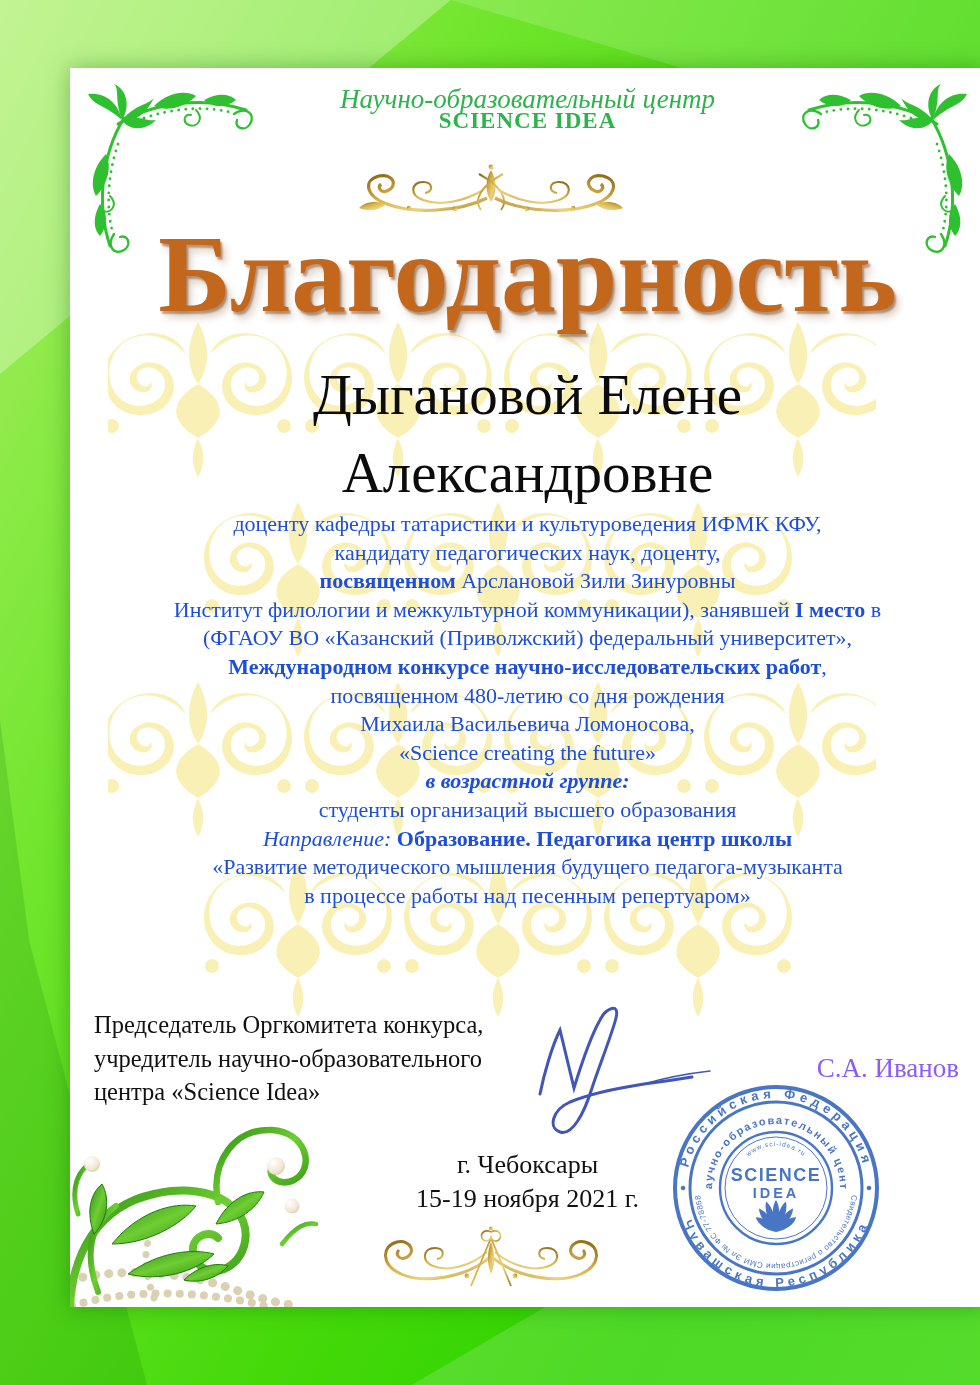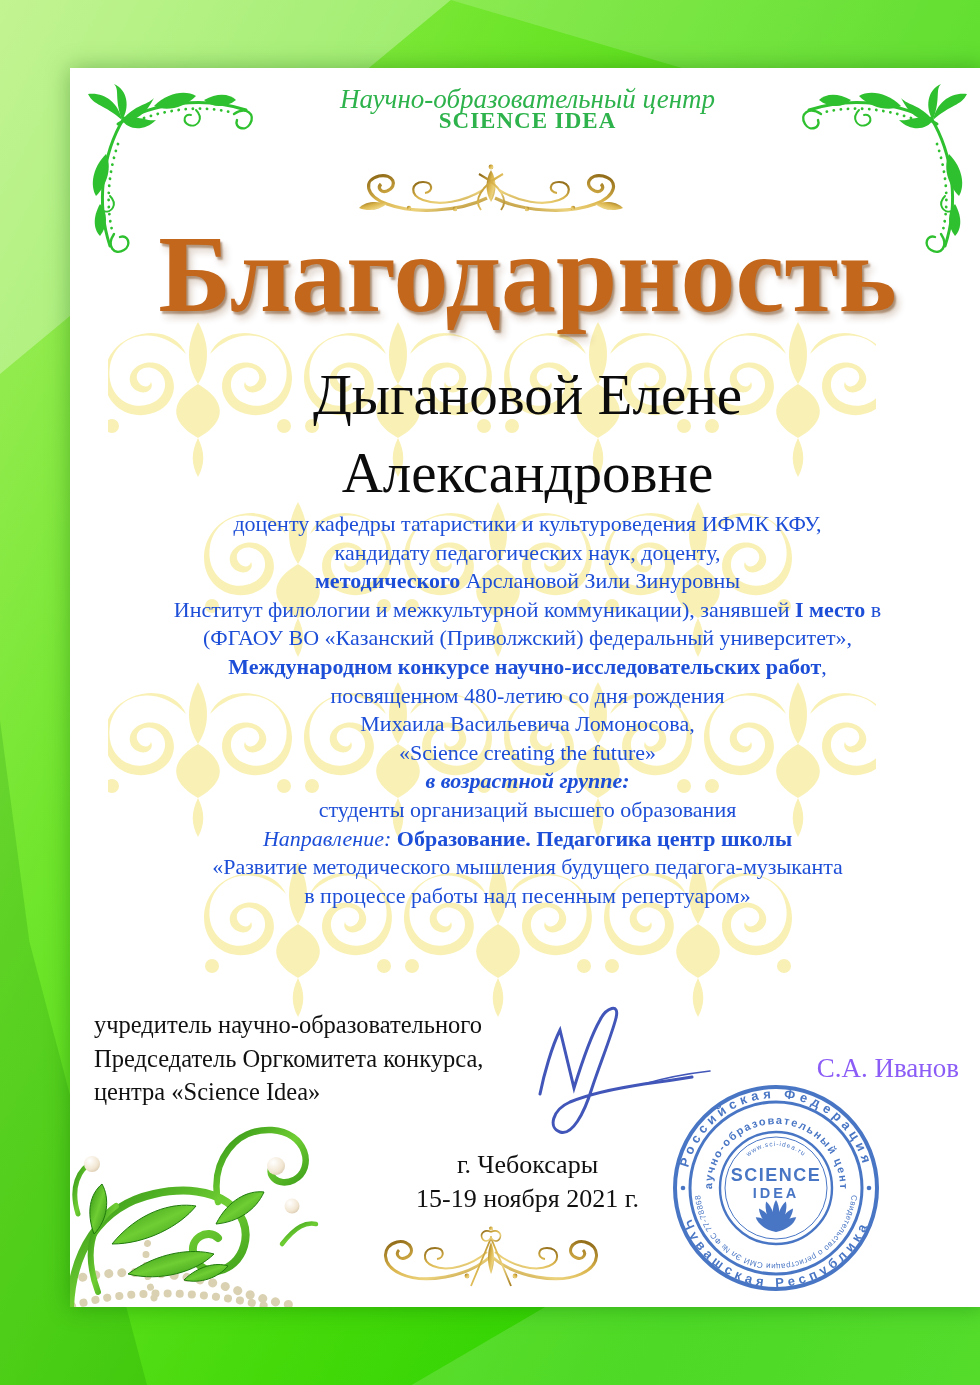--- a/index.html
+++ b/index.html
@@ -141,37 +141,37 @@
   <div class="abs ctr title">Благодарность</div>
 
   <div class="abs ctr recipient">
     <div>Дыгановой Елене</div>
     <div>Александровне</div>
   </div>
 
   <div class="abs ctr bodytext">
       <div class="body-line"><span>доценту кафедры татаристики и культуроведения ИФМК КФУ,</span></div>
       <div class="body-line"><span>кандидату педагогических наук, доценту,</span></div>
-      <div class="body-line"><span class="b">методического</span><span> Арслановой Зили Зинуровны</span></div>
+      <div class="body-line"><span class="b">посвященном</span><span> Арслановой Зили Зинуровны</span></div>
       <div class="body-line"><span>Институт филологии и межкультурной коммуникации), занявшей </span><span class="b">I место</span><span> в</span></div>
       <div class="body-line"><span>(ФГАОУ ВО «Казанский (Приволжский) федеральный университет»,</span></div>
       <div class="body-line"><span class="b">Международном конкурсе научно-исследовательских работ</span><span>,</span></div>
       <div class="body-line"><span>посвященном 480-летию со дня рождения</span></div>
       <div class="body-line"><span>Михаила Васильевича Ломоносова,</span></div>
       <div class="body-line"><span>«Science creating the future»</span></div>
       <div class="body-line"><span class="b i">в возрастной группе:</span></div>
       <div class="body-line"><span>студенты организаций высшего образования</span></div>
       <div class="body-line"><span class="i">Направление: </span><span class="b">Образование. Педагогика центр школы</span></div>
       <div class="body-line"><span>«Развитие методического мышления будущего педагога-музыканта</span></div>
       <div class="body-line"><span>в процессе работы над песенным репертуаром»</span></div>
     </div>
 
   <div class="abs signoff">
+      <div class="signoff-line">Председатель Оргкомитета конкурса,</div>
       <div class="signoff-line">учредитель научно-образовательного</div>
-      <div class="signoff-line">Председатель Оргкомитета конкурса,</div>
       <div class="signoff-line">центра «Science Idea»</div>
     </div>
 
   <svg class="abs sig" width="200" height="160" viewBox="0 0 200 160">
     <path d="M18,104 C22,84 30,56 38,40 L52,98 C60,72 70,44 78,30 C84,18 98,12 94,28 C90,44 78,74 70,98 C62,124 50,146 38,142 C26,138 30,120 48,112 C70,103 96,98 122,94 C138,92 152,90 170,87" fill="none" stroke="var(--signature-blue,#4156b8)" stroke-width="3" stroke-linecap="round"></path>
     <path d="M122,94 C142,88 162,84 188,81" fill="none" stroke="var(--signature-blue,#4156b8)" stroke-width="1.6" stroke-linecap="round"></path>
   </svg>
 
   <div class="abs signer">С.А. Иванов</div>
 

